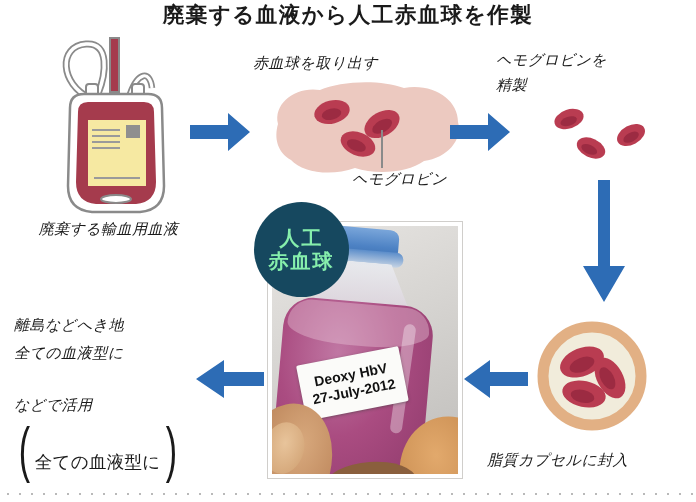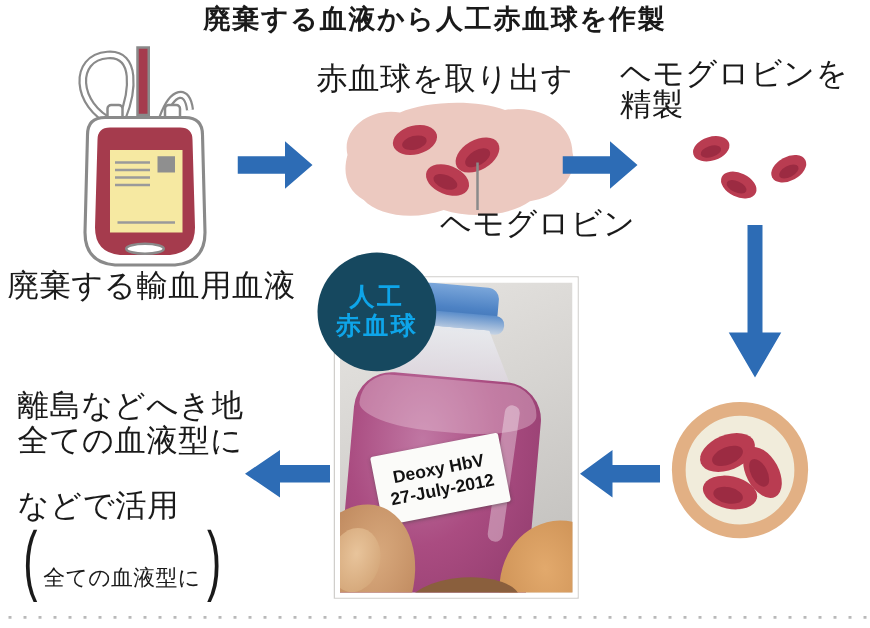--- a/index.html
+++ b/index.html
@@ -1,34 +1,34 @@
 <!DOCTYPE html>
 <html lang="ja"><head>
 <meta charset="utf-8">
 <style>
   html,body{margin:0;padding:0;background:#fff;}
   .canvas{
     position:relative;width:696px;height:502px;background:#fff;overflow:hidden;
     font-family:"Liberation Sans","DejaVu Sans",sans-serif;color:#1a1a1a;
   }
   .abs{position:absolute;}
-  .jtext{font-size:25px;line-height:26px;letter-spacing:0.5px;white-space:nowrap;}
+  .jtext{font-size:15px;line-height:26px;letter-spacing:0.5px;white-space:nowrap;font-style:italic;}
   .title{
     left:0;top:8;width:696px;text-align:center;
     font-size:21.5px;font-weight:bold;letter-spacing:1.5px;
   }
   
   .arrow svg{display:block;}
   .arrow polygon{fill:#2d6cb5;}
   
   .pointer-line{left:381px;top:130px;width:2px;height:38px;background:#8a8a8a;}
   
   .badge{
     left:254px;top:202px;width:95px;height:95px;border-radius:50%;
-    background:#16485f;color:#0ea5e9;display:flex;flex-direction:column;
+    background:#16485f;color:#86efac;display:flex;flex-direction:column;
     align-items:center;justify-content:center;z-index:5;
     font-weight:bold;font-size:20px;line-height:23px;letter-spacing:2px;
   }
   
   .photo{
     left:268px;top:222px;width:194px;height:256px;background:#fff;
     border:4px solid #fff;box-sizing:border-box;box-shadow:0 0 0 1px #d0cecb;
     overflow:hidden;z-index:2;
   }
   .photo-bg{position:absolute;left:0;top:0;width:100%;height:100%;
@@ -187,20 +187,21 @@
         <ellipse rx="22" ry="13" fill="#b93c51"></ellipse>
           <ellipse cx="-1" cy="2.5" rx="12" ry="6.5" fill="#9c2b42"></ellipse>
       </g>
       <g transform="translate(48,74) rotate(12)">
         <ellipse rx="22" ry="13" fill="#b93c51"></ellipse>
           <ellipse cx="-1" cy="2.5" rx="12" ry="6.5" fill="#9c2b42"></ellipse>
       </g>
     </svg>
   </div>
 
+  <div class="abs jtext" style="left:487px;top:447px;">脂質カプセルに封入</div>
 
   <div class="abs arrow" style="left:460px;top:356px;">
     <svg width="68" height="46" viewBox="0 0 68 46">
         <polygon points="68,16 30,16 30,4 4,23 30,42 30,30 68,30"></polygon>
       </svg>
   </div>
 
   <div class="abs photo">
     <div class="photo-bg"></div>
     <div class="vial">

